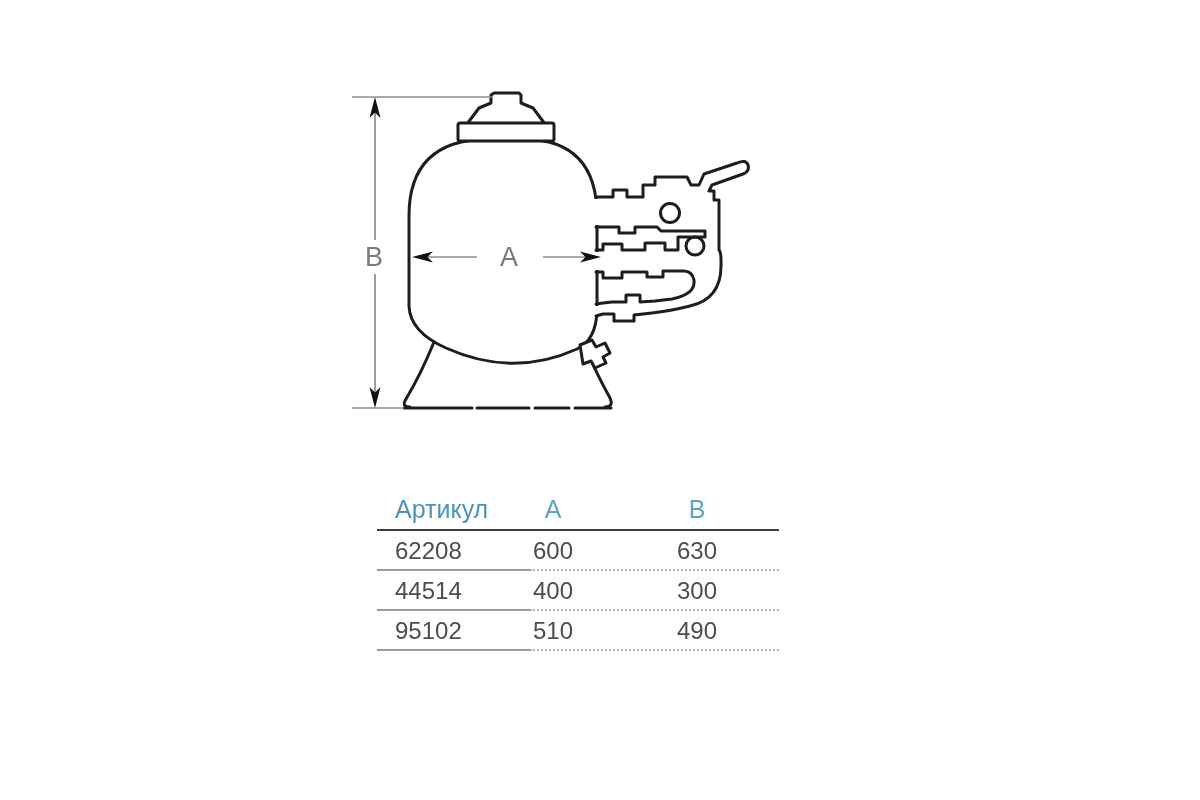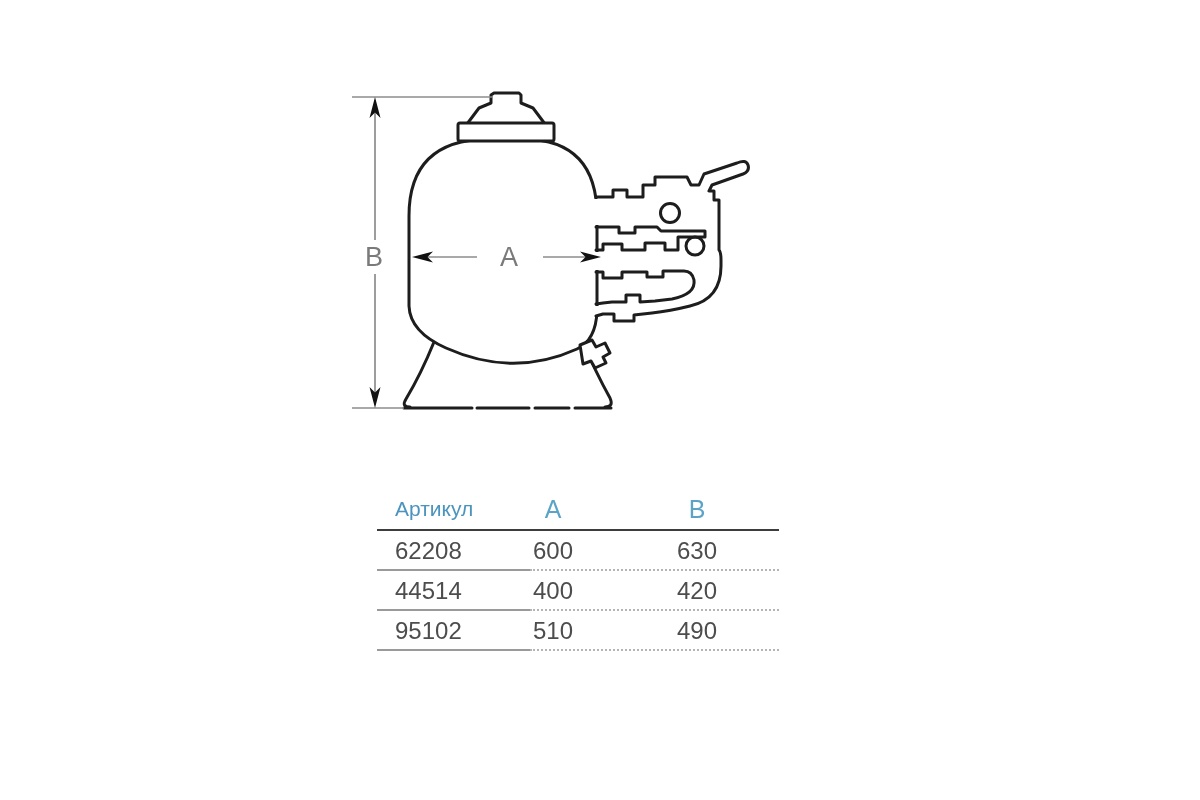--- a/index.html
+++ b/index.html
@@ -37,21 +37,21 @@
   
   .spec-table{position:absolute;left:377px;top:490px;width:402px;
     font-size:24px;color:var(--value-color);}
   .cell{position:absolute;white-space:nowrap;}
   .col-art{left:18px;}
   .col-a{left:136px;width:80px;text-align:center;}
   .col-b{left:280px;width:80px;text-align:center;}
   .t-head{position:relative;height:41px;
     border-bottom:2px solid var(--header-rule-color);}
   .t-head .cell{line-height:38px;}
-  .t-head .col-art{color:var(--header-accent-color);font-size:21px;}
+  .t-head .col-art{color:var(--header-accent-color);font-size:25px;}
   .t-head .col-a,.t-head .col-b{color:var(--header-ab-color);font-size:25px;}
   .t-row{position:relative;height:40px;}
   .t-row .cell{line-height:40px;}
   .sep{position:absolute;left:0;right:0;bottom:0;height:2px;display:flex;}
   .sep-solid{width:153px;border-top:2px solid var(--sep-solid-color);}
   .sep-dotted{flex:1;border-top:2px dotted var(--sep-dotted-color);}
   .t-bottom{border-bottom:3px solid var(--bottom-rule-color);}
 </style>
 </head>
 <body>
@@ -117,21 +117,21 @@
       <span class="cell col-b">630</span>
       <div class="sep">
           <div class="sep-solid"></div>
           <div class="sep-dotted"></div>
         </div>
     </div>
 
     <div class="t-row">
       <span class="cell col-art">44514</span>
       <span class="cell col-a">400</span>
-      <span class="cell col-b">420</span>
+      <span class="cell col-b">300</span>
       <div class="sep">
           <div class="sep-solid"></div>
           <div class="sep-dotted"></div>
         </div>
     </div>
 
     <div class="t-row">
       <span class="cell col-art">95102</span>
       <span class="cell col-a">510</span>
       <span class="cell col-b">490</span>

